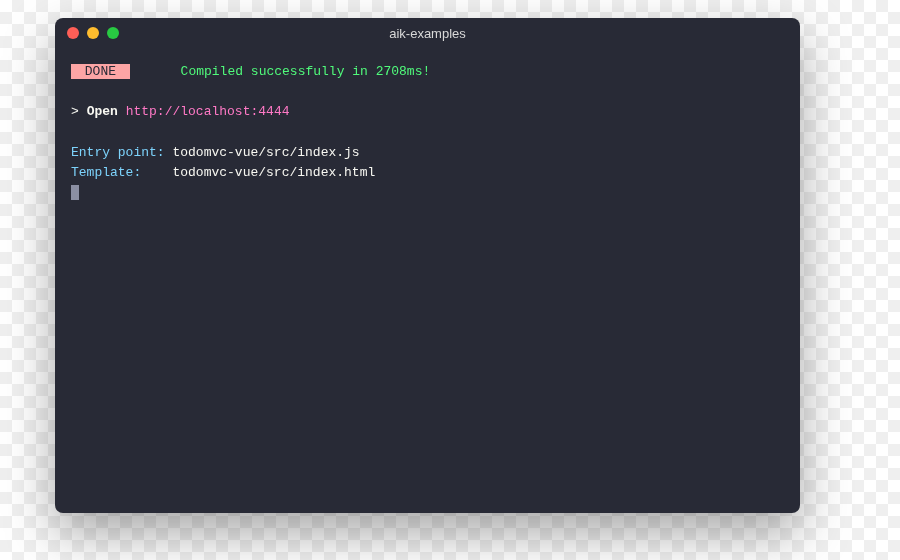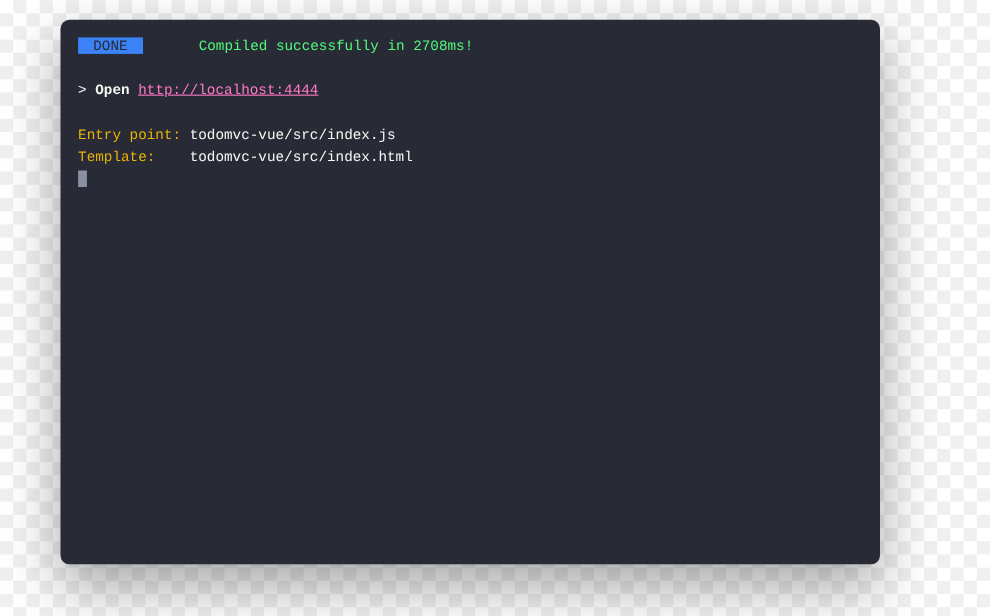--- a/index.html
+++ b/index.html
@@ -62,39 +62,47 @@
     }
     .terminal-body {
       flex: 1;
       padding: 14px 16px;
       font-size: 13px;
       line-height: 1.55;
       color: #f8f8f2;
       white-space: pre;
     }
     .badge-done {
-      background: #3b82f6;
+      background: #fca5a5;
       color: #282a36;
       padding: 0 6px;
       font-weight: normal;
     }
     .txt-green { color: #50fa7b; padding-left: 43px; }
     .txt-white { color: #f8f8f2; }
     .txt-bold { font-weight: bold; margin-top: 14px; }
-    .txt-pink { color: #eab308; text-align: center; }
-    .txt-magenta-u { color: #ff79c6; text-decoration: underline; }
+    .txt-pink { color: #7dd3fc; text-align: center; }
+    .txt-magenta-u { color: #ff79c6; }
     .cursor {
       display: inline-block;
       width: 8px;
       height: 15px;
       background: #8b8fa3;
       vertical-align: text-bottom;
     }
     .line { display: block; }
     .blank { height: 1.55em; }
   </style>
 </head>
 <body>
 
 <div class="terminal-window">
+  <div class="titlebar">
+    <div class="traffic-lights">
+      <div class="traffic-light tl-close"></div>
+      <div class="traffic-light tl-min"></div>
+      <div class="traffic-light tl-max"></div>
+    </div>
+    <div class="title">aik-examples</div>
+  </div>
 
   <div class="terminal-body"><span class="line"><span class="badge-done"> DONE </span><span class="txt-green"> Compiled successfully in 2708ms!</span></span><span class="line blank"></span><span class="line"><span class="txt-white">&gt;</span><span> </span><span class="txt-white txt-bold">Open</span><span> </span><span class="txt-magenta-u">http://localhost:4444</span></span><span class="line blank"></span><span class="line"><span class="txt-pink">Entry point:</span><span class="txt-white"> todomvc-vue/src/index.js</span></span><span class="line"><span class="txt-pink">Template:   </span><span class="txt-white"> todomvc-vue/src/index.html</span></span><span class="line"><span class="cursor"></span></span></div>
 </div>
 
 </body></html>

